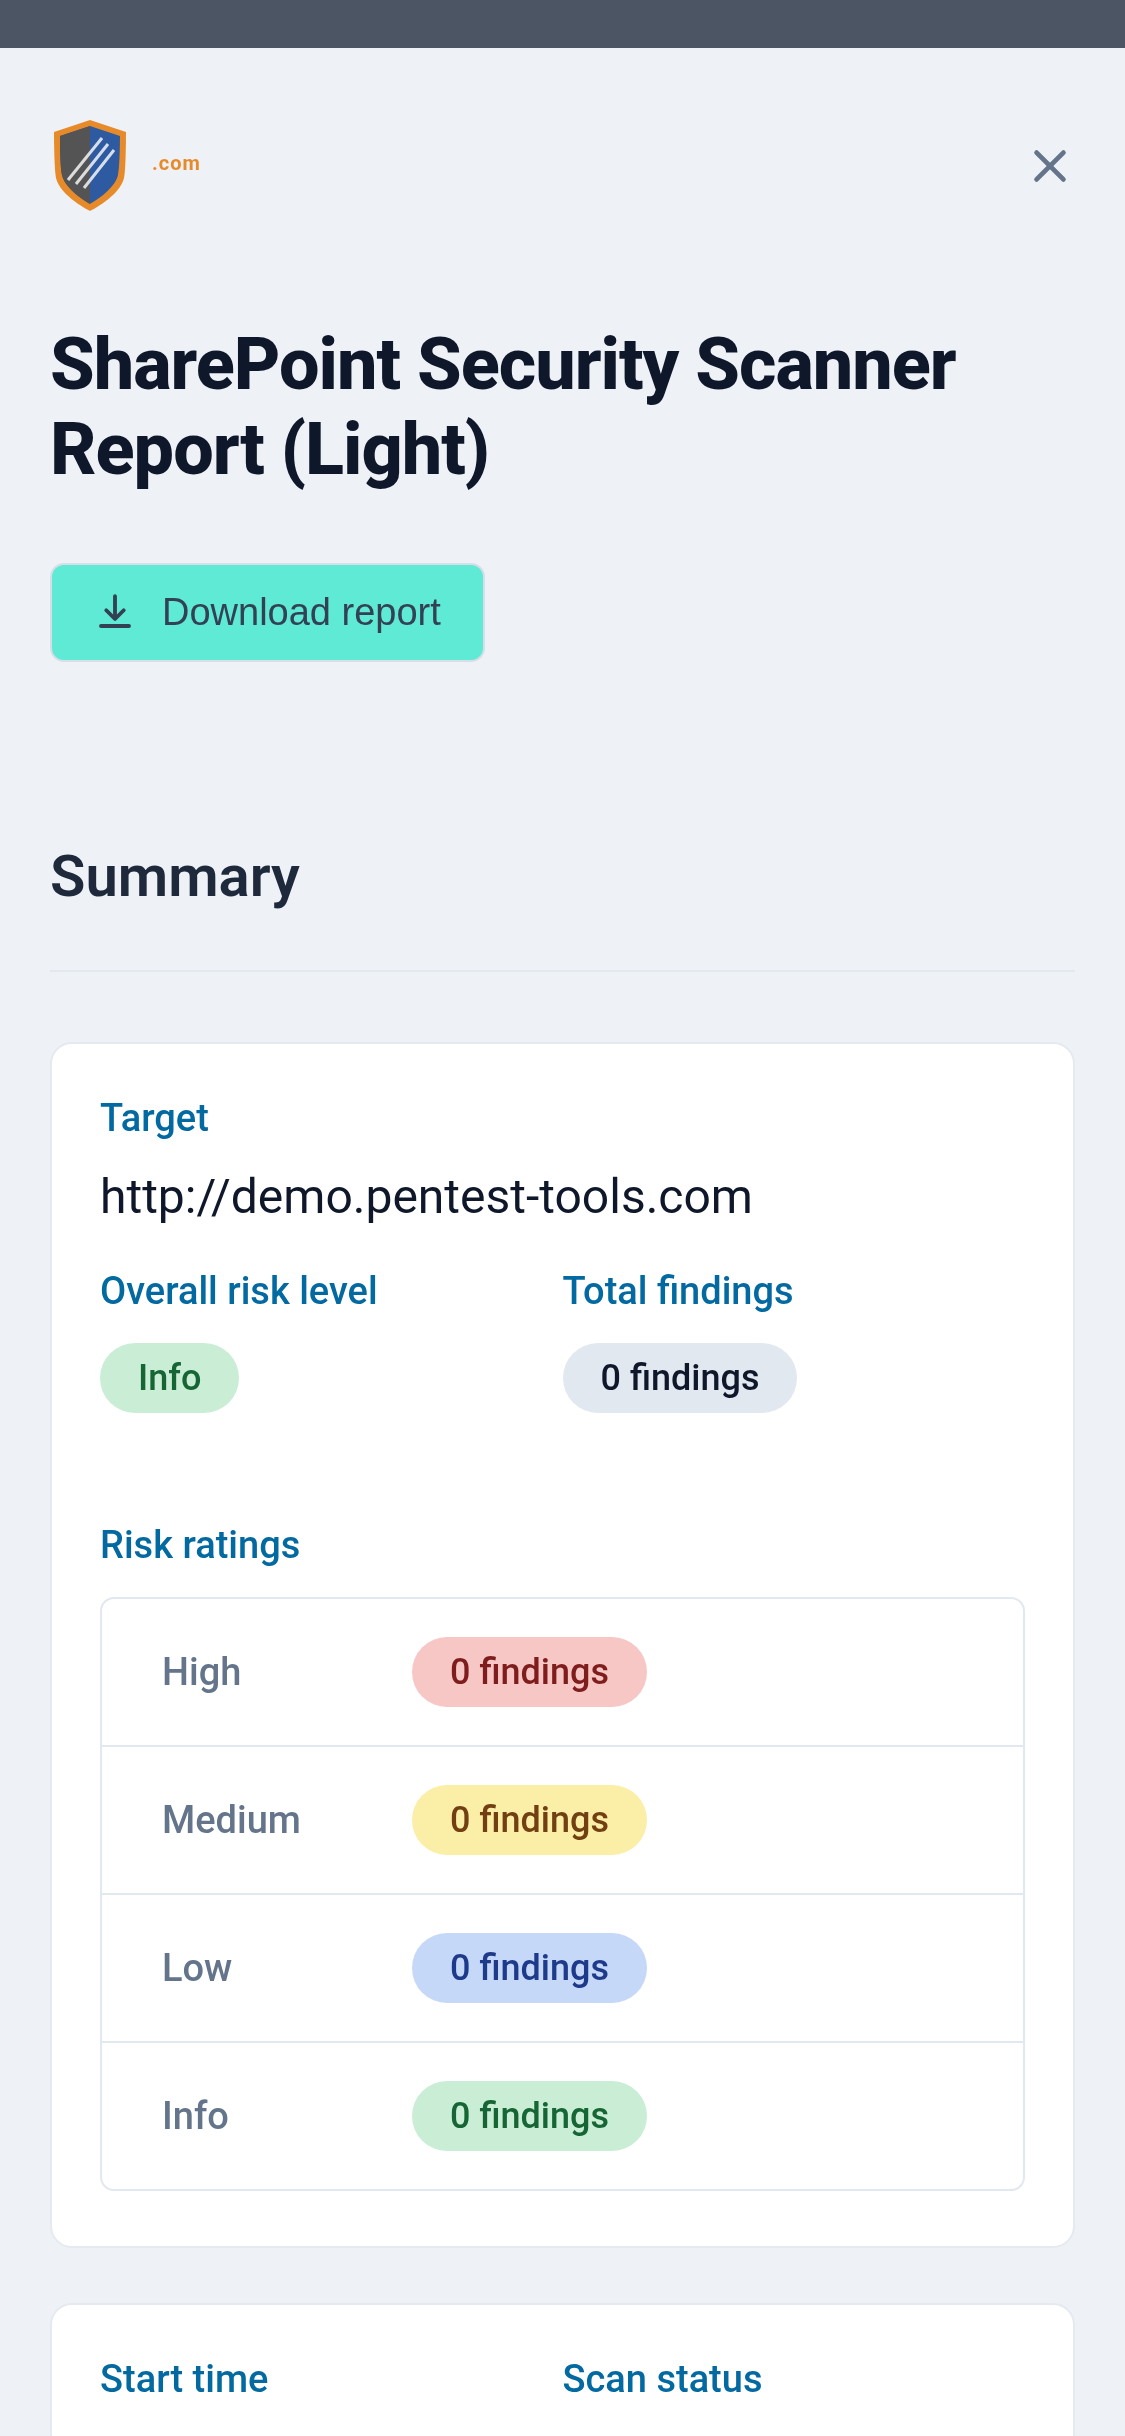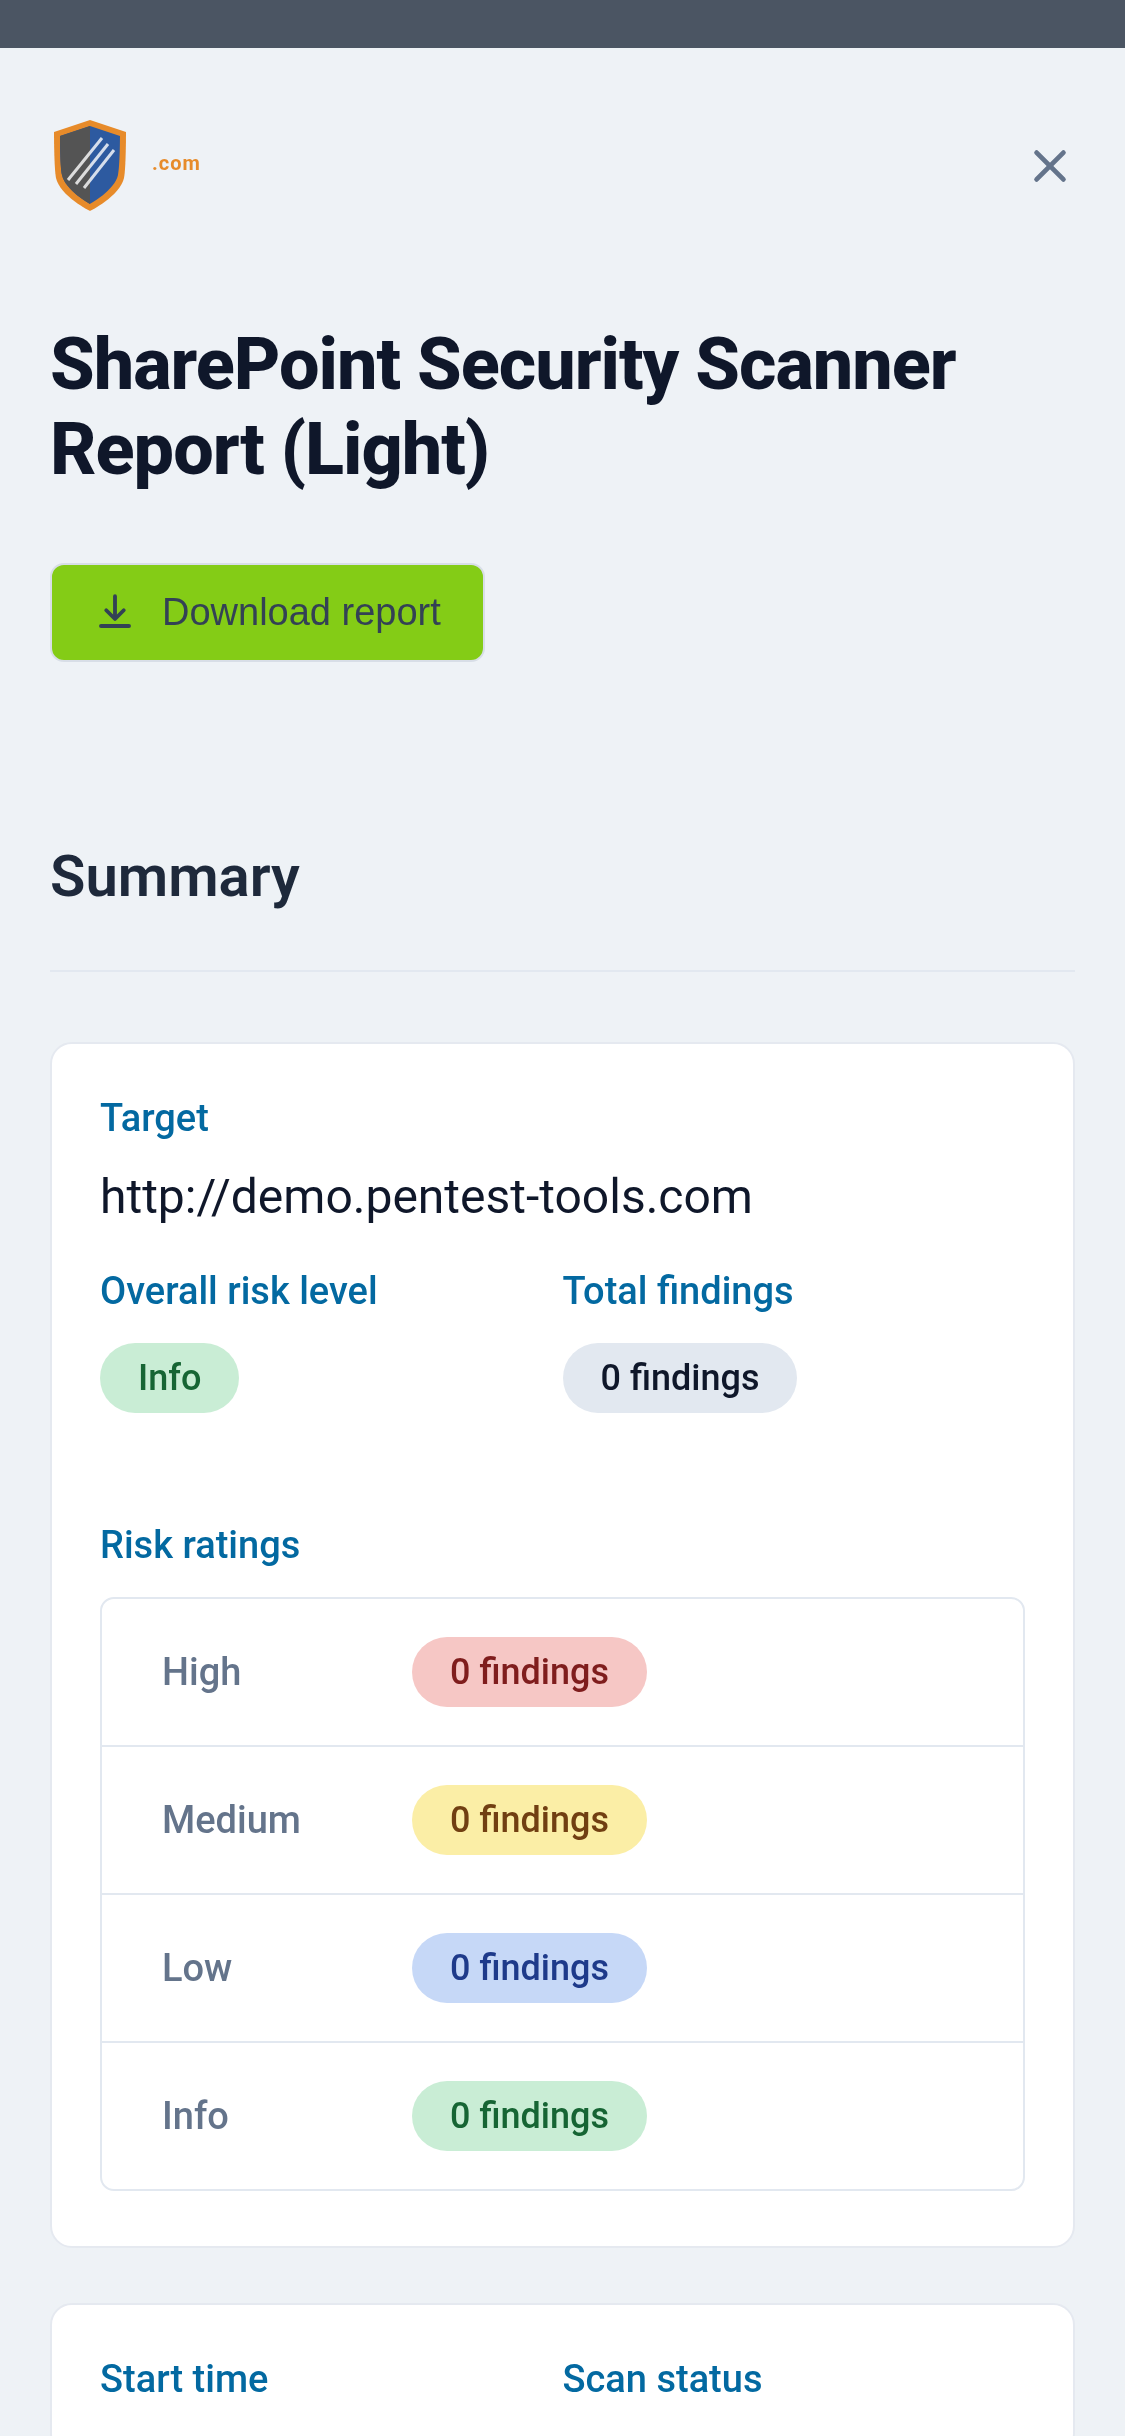--- a/index.html
+++ b/index.html
@@ -66,21 +66,21 @@
     font-weight: 800;
     line-height: 1.18;
     color: #0f172a;
     letter-spacing: -1px;
   }
   .download-btn {
     margin-top: 70px;
     display: inline-flex;
     align-items: center;
     gap: 26px;
-    background: #84cc16;
+    background: #5eead4;
     border: 2px solid #d8dee7;
     border-radius: 14px;
     padding: 26px 42px;
     font-size: 38px;
     color: #334155;
     cursor: pointer;
   }
   .download-btn svg { width: 42px; height: 42px; }
   .section-title {
     margin-top: 180px;

